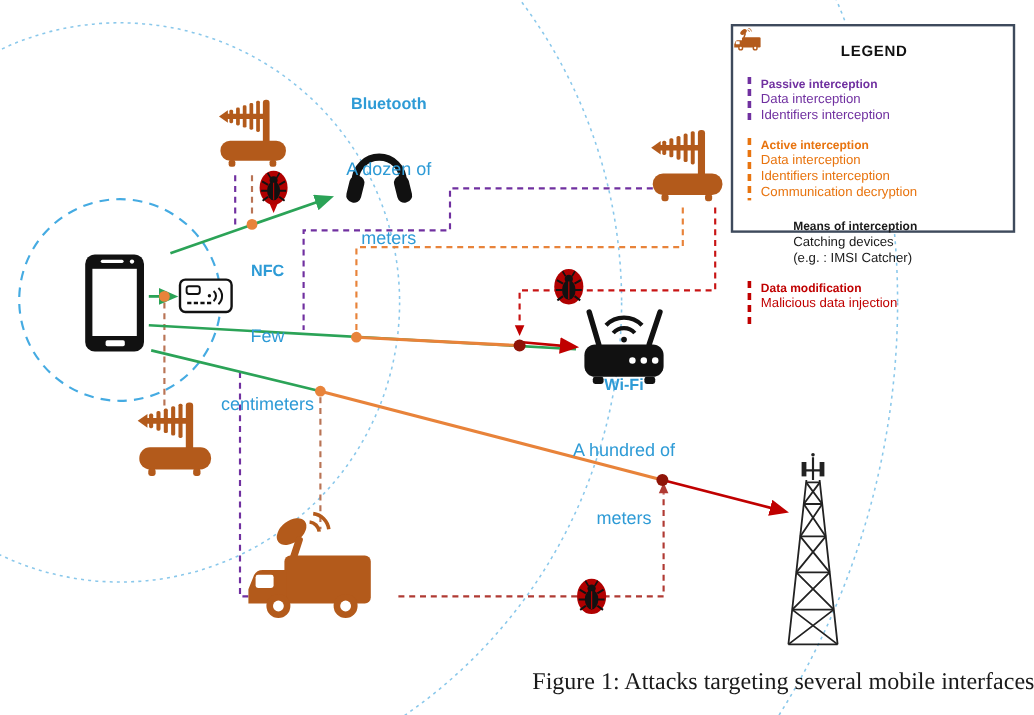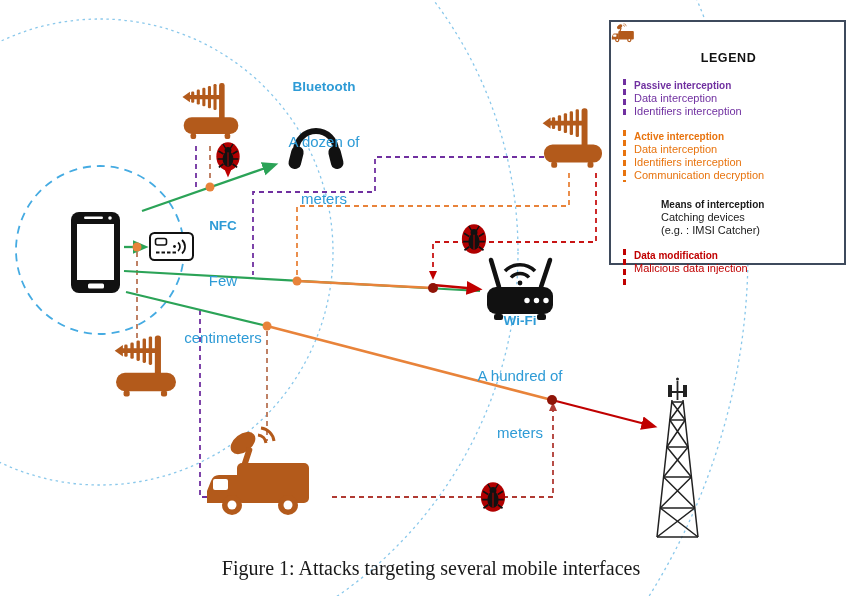--- a/index.html
+++ b/index.html
@@ -2,35 +2,35 @@
 <html><head>
 <meta charset="utf-8">
 <style>
   html,body{margin:0;padding:0;background:#fff;}
   #stage{position:relative;width:862px;height:596px;background:#fff;overflow:hidden;
          font-family:"Liberation Sans",sans-serif;}
   #stage svg{position:absolute;left:0;top:0;}
   .iflabel{position:absolute;text-align:center;color:#2E9BD6;line-height:1.12;}
   .iflabel .t{font-weight:bold;font-size:13.5px;}
   .iflabel .s{font-size:15px;margin-top:40px;}
-  .legend{position:absolute;left:609px;top:20px;width:237px;height:245px;
+  .legend{position:absolute;left:609px;top:20px;width:237px;height:174px;
           border:2.5px solid #3E4A5C;background:#fff;box-sizing:border-box;
-          padding:23px 10px 6px 12px;}
+          padding:8px 10px 6px 12px;}
   .legend .ltitle{text-align:center;font-weight:bold;font-size:12.5px;letter-spacing:.6px;
           color:#111;margin:6px 0 14px 0;}
   .entry{display:flex;gap:8px;margin-bottom:12px;}
   .entry .swatch{width:3px;flex:0 0 3px;align-self:stretch;
           background:repeating-linear-gradient(180deg,var(--entry-color) 0 6px,transparent 6px 10px);}
   .entry .txt{font-size:11px;line-height:13px;color:var(--entry-color);}
   .entry .txt .hd{font-weight:bold;font-size:10px;}
   .entry.tall .swatch{margin-bottom:-14px;}
   .entry.means{margin-top:16px;}
   .entry.means .txt{color:#1a1a1a;}
   .entry.means .vanwrap{flex:0 0 30px;display:flex;align-items:flex-start;}
-  .caption{position:absolute;left:0;top:557px;width:862px;text-align:center;
+  .caption{position:absolute;left:0;top:557px;width:862px;text-align:right;
           font-family:"Liberation Serif",serif;font-size:20px;color:#1a1a1a;}
 </style>
 </head>
 <body>
 
 <div id="stage">
 
 <svg width="862" height="596" viewBox="0 0 862 596">
   <defs>
     <marker id="arrow-green" markerWidth="8" markerHeight="8" refX="5" refY="3" orient="auto">

